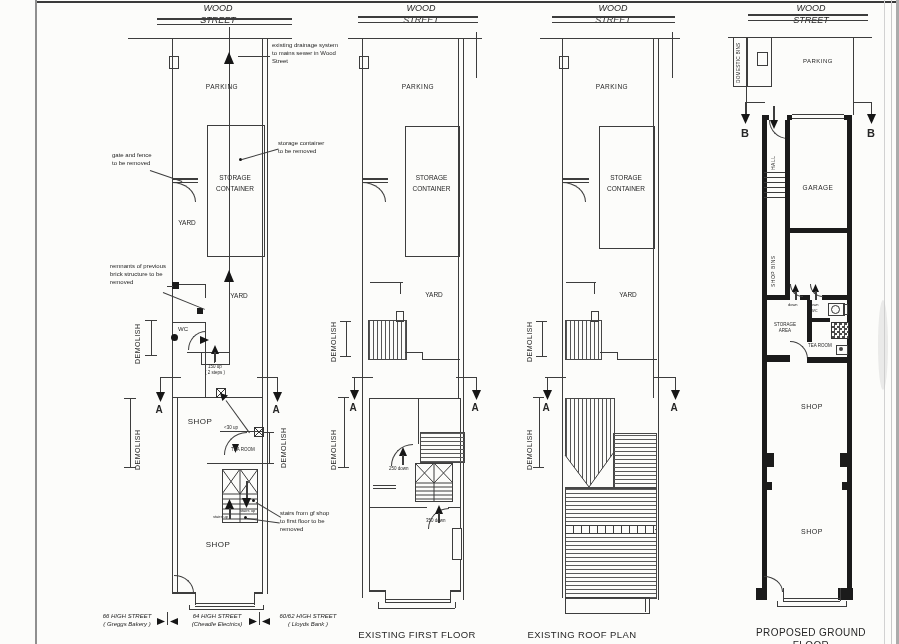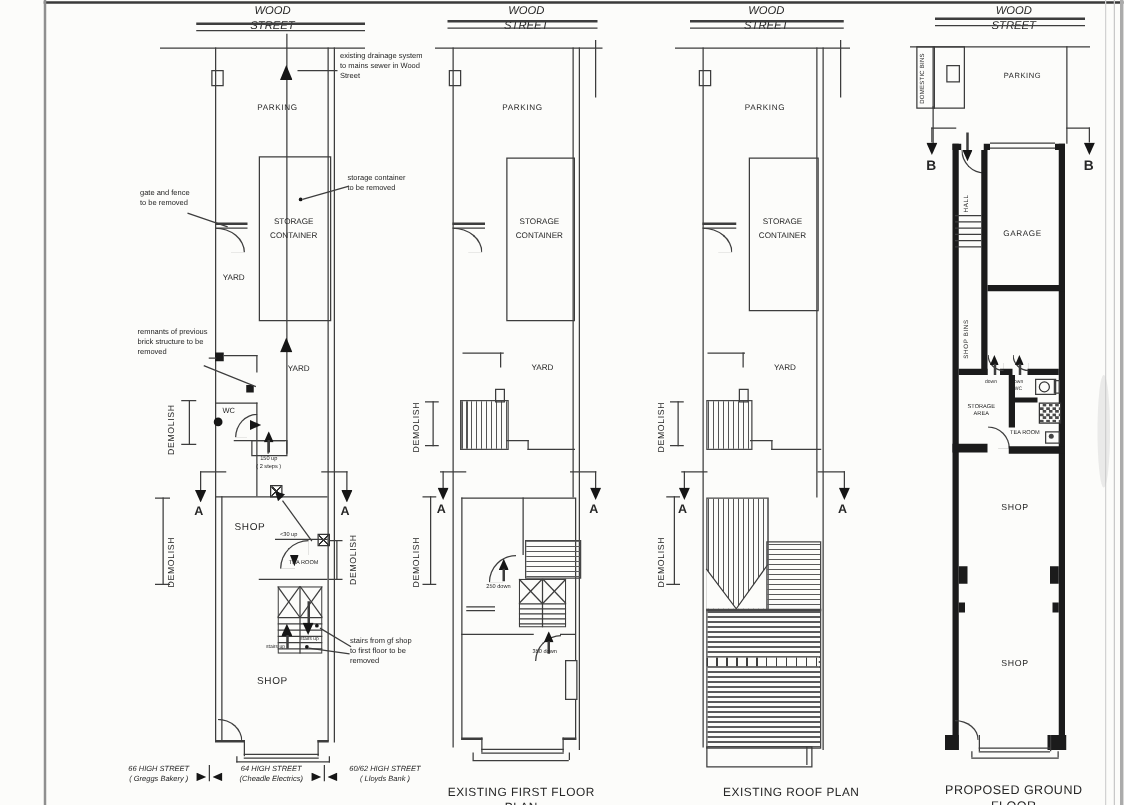--- a/index.html
+++ b/index.html
@@ -311,21 +311,21 @@
   <div class="hv" style="left:565px;top:398px;width:48px;height:89px;"></div>
   <svg width="51" height="39" style="left:564px;top:449px;">
     <polygon points="1,6 25,38 50,3 50,38 1,38" fill="#fcfcfa" stroke="none"></polygon>
     <polyline points="1,6 25,38 50,3" fill="none" stroke="#3d3d3d" stroke-width="1"></polyline>
   </svg>
   <div class="hh" style="left:613px;top:433px;width:42px;height:54px;"></div>
   <div class="hh" style="left:565px;top:487px;width:90px;height:110px;"></div>
   <div class="rg" style="left:565px;top:525px;width:90px;height:7px;"></div>
   <div class="bx" style="left:565px;top:597px;width:83px;height:15px;"></div>
   <div class="ln" style="left:645px;top:597px;width:1px;height:15px;"></div>
-  <div class="t c" style="left:576px;top:629px;width:114px;font-size:9.5px;letter-spacing:.4px;">EXISTING ROOF PLAN</div>
+  <div class="t c" style="left:525px;top:629px;width:114px;font-size:9.5px;letter-spacing:.4px;">EXISTING ROOF PLAN</div>
 
   <div class="t it c" style="left:778px;top:3px;width:66px;font-size:9px;">WOOD STREET</div>
   <div class="ln" style="left:748px;top:14px;width:120px;height:2px;"></div>
   <div class="ln" style="left:748px;top:20px;width:120px;height:1px;"></div>
   <div class="ln" style="left:728px;top:37px;width:144px;height:1px;"></div>
   <div class="bx" style="left:733px;top:37px;width:13px;height:48px;"></div>
   <div class="rv" style="left:736px;top:83px;font-size:4.8px;letter-spacing:.2px;">DOMESTIC BINS</div>
   <div class="bx" style="left:746px;top:37px;width:24px;height:48px;"></div>
   <div class="bx" style="left:757px;top:52px;width:9px;height:12px;"></div>
   <div class="ln" style="left:746px;top:85px;width:1px;height:30px;"></div>

